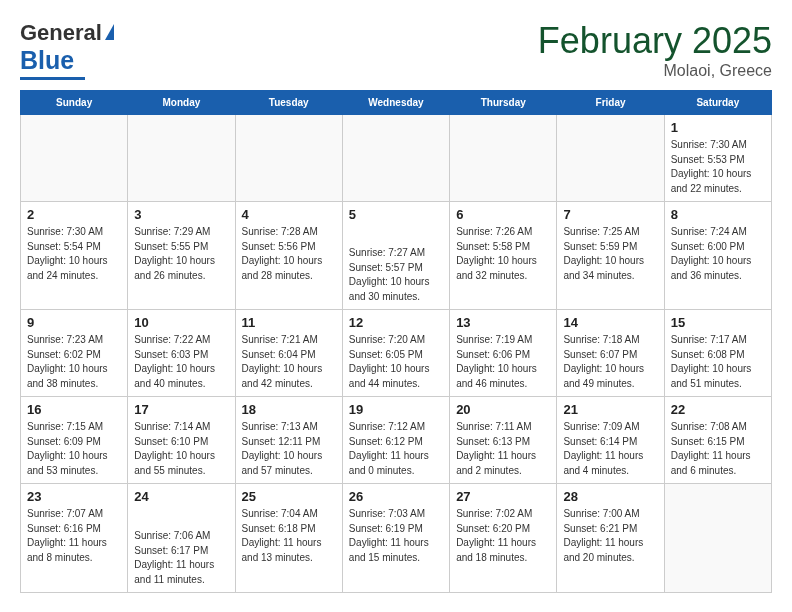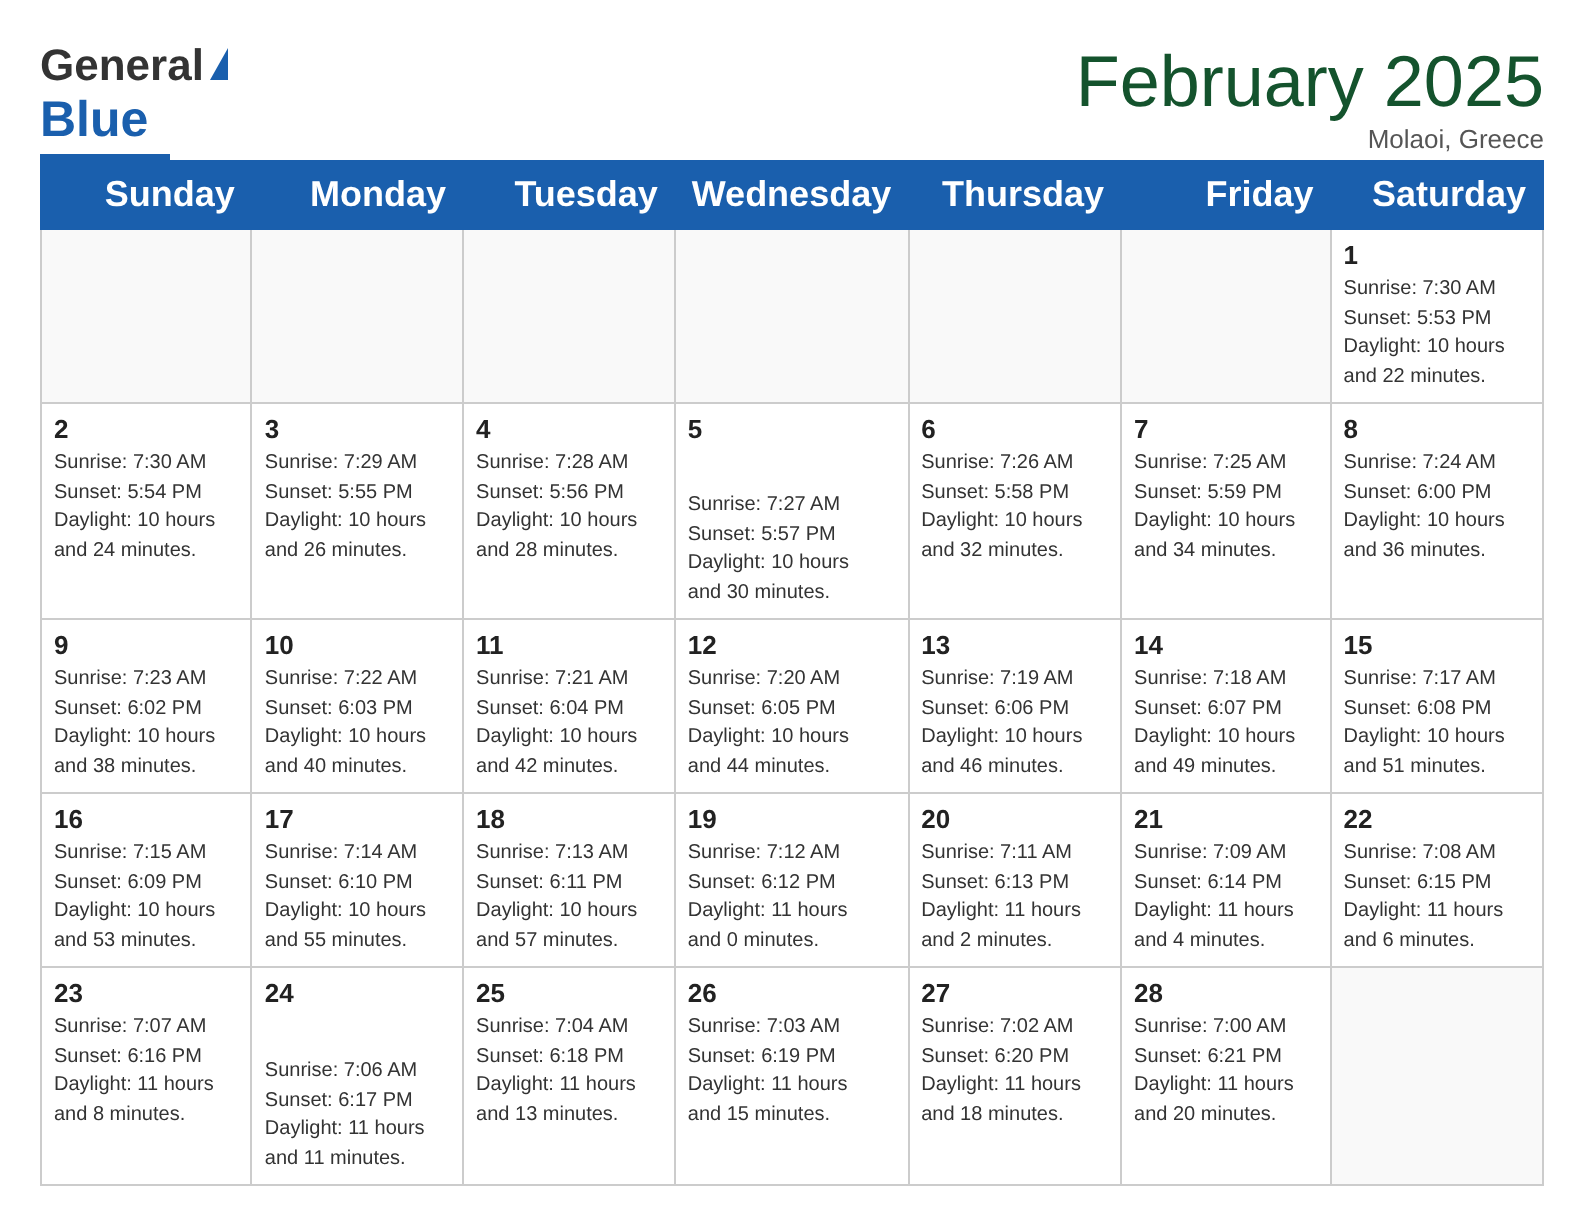--- a/index.html
+++ b/index.html
@@ -7,52 +7,52 @@
       font-family: Arial, sans-serif;
       background: #fff;
       width: 792px;
       min-height: 612px;
       padding: 20px;
     }
     .header {
       display: flex;
       justify-content: space-between;
       align-items: flex-start;
-      margin-bottom: 0;
+      margin-bottom: 10px;
     }
     .logo {
       display: flex;
       flex-direction: column;
       align-items: flex-start;
     }
     .title-block {
       text-align: right;
     }
     .title-block h1 {
       font-size: 36px;
       font-weight: normal;
       color: #14532d;
     }
     .title-block h2 {
-      font-size: 13px;
+      font-size: 16px;
       font-weight: normal;
       color: #555;
     }
     .calendar {
       width: 100%;
       border-collapse: collapse;
       border: 1px solid #ccc;
     }
     .calendar th {
       background: #1a5fad;
       color: #fff;
       padding: 6px 8px;
-      font-size: 18px;
+      font-size: 10px;
       font-weight: bold;
-      text-align: right;
+      text-align: center;
       border: 1px solid #1a5fad;
     }
     .calendar td {
       vertical-align: top;
       padding: 5px 6px;
       border: 1px solid #ccc;
       width: 107px;
       min-height: 80px;
       font-size: 10.5px;
       color: #333;
@@ -234,21 +234,21 @@
         <td>
           <div class="day-number">17</div>
           <div class="day-info" style="white-space: pre-line;">Sunrise: 7:14 AM
 Sunset: 6:10 PM
 Daylight: 10 hours
 and 55 minutes.</div>
         </td>
         <td>
           <div class="day-number">18</div>
           <div class="day-info" style="white-space: pre-line;">Sunrise: 7:13 AM
-Sunset: 6:11 PM
+Sunset: 12:11 PM
 Daylight: 10 hours
 and 57 minutes.</div>
         </td>
         <td>
           <div class="day-number">19</div>
           <div class="day-info" style="white-space: pre-line;">Sunrise: 7:12 AM
 Sunset: 6:12 PM
 Daylight: 11 hours
 and 0 minutes.</div>
         </td>

